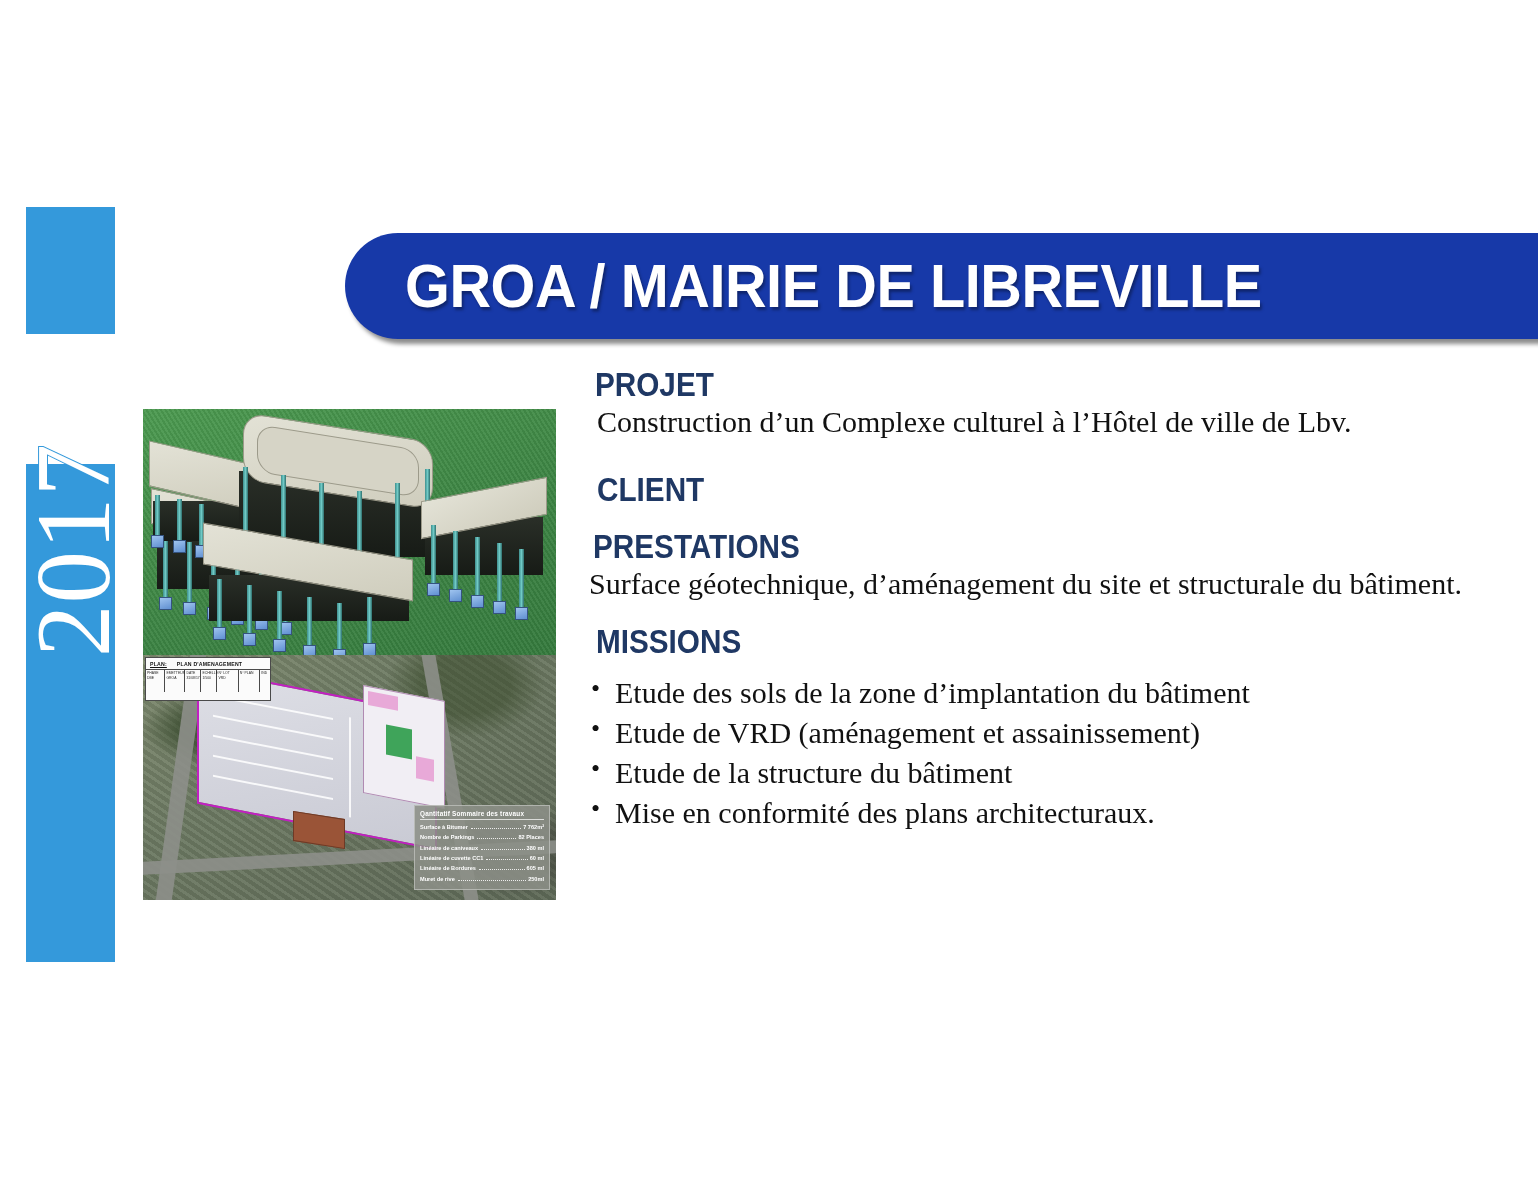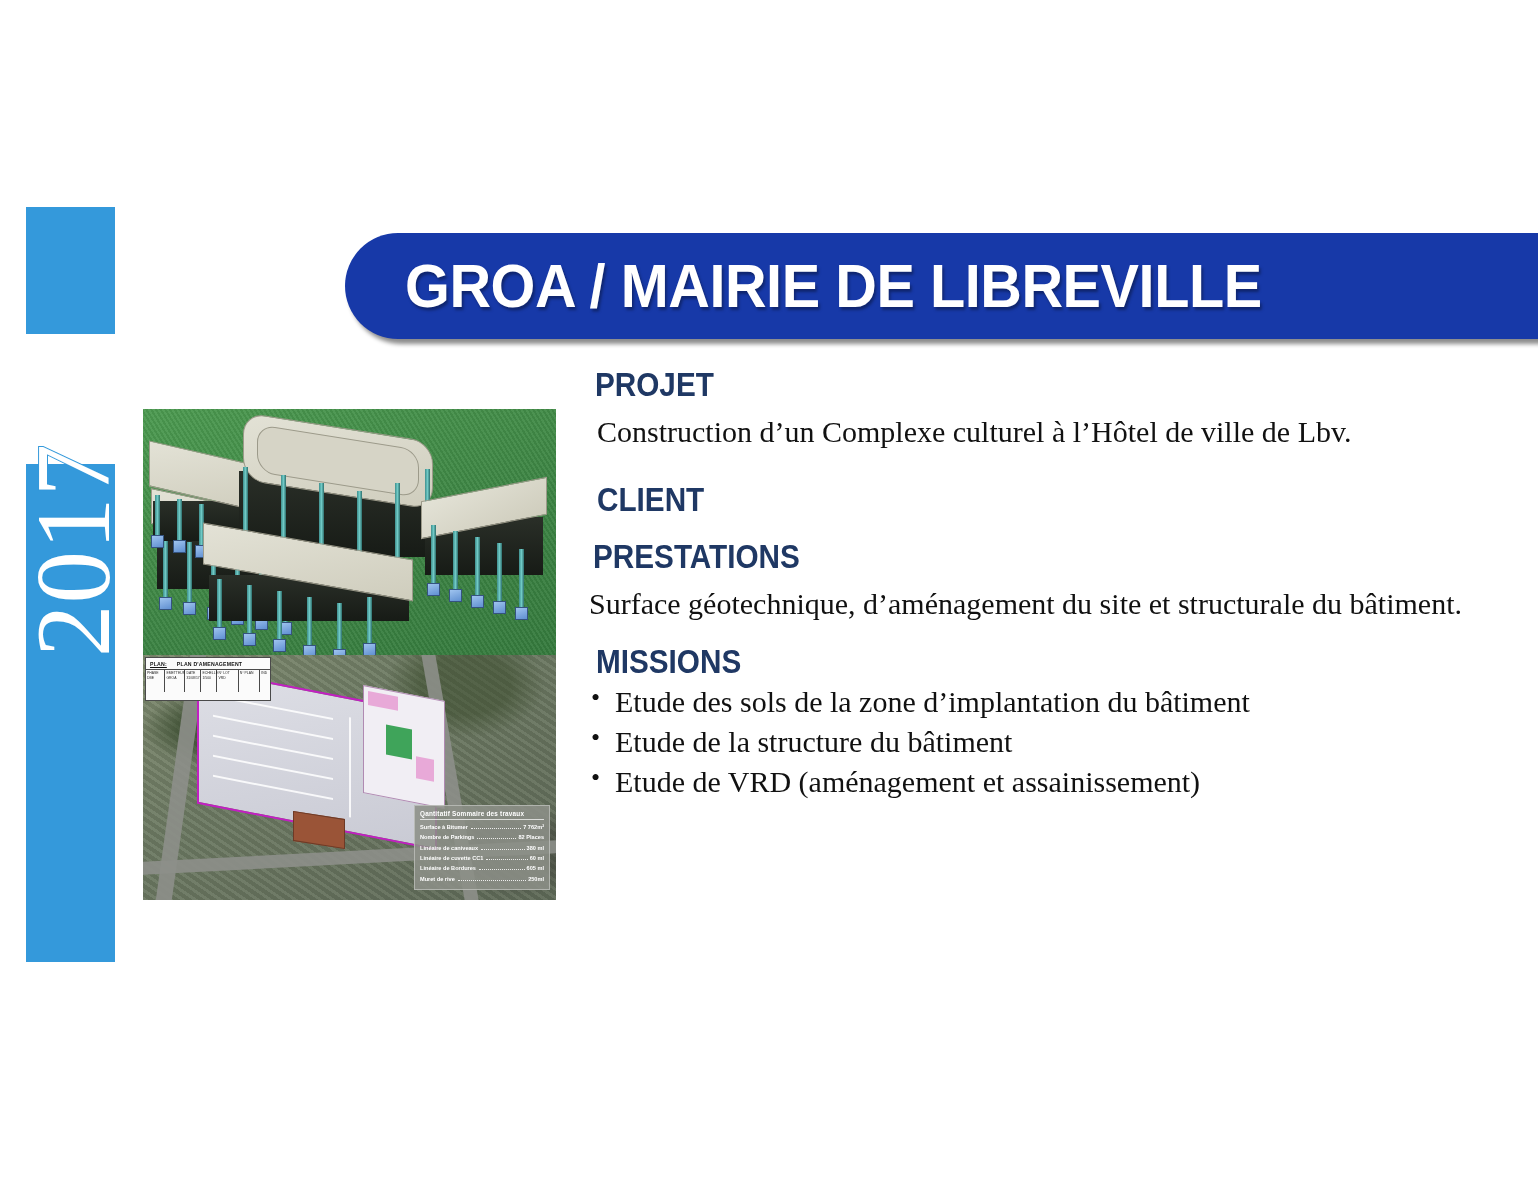--- a/index.html
+++ b/index.html
@@ -184,31 +184,31 @@
     transform:scaleX(0.9);
     transform-origin:left center;
     letter-spacing:0px;
     white-space:nowrap;
   }
   .sec-body {
     font-family:"Liberation Serif", serif;
     font-size:30px;
     line-height:1.26;
     color:#111111;
-    margin-top:11px;
+    margin-top:1px;
   }
   #projet-head { margin-left:6px; }
   #projet-body { margin-left:8px; }
   #client-head { margin-left:8px; margin-top:33px; }
   #client-body { margin-top:10px; }
   #prest-head  { margin-top:23px; margin-left:4px; }
   #prest-body  { width:920px; }
   #miss-head   { margin-top:22px; margin-left:7px; }
 
-  #miss-list { margin-top:4px; list-style:none; }
+  #miss-list { margin-top:15px; list-style:none; }
   #miss-list li {
     font-family:"Liberation Serif", serif;
     font-size:30px;
     line-height:1.33;
     color:#111111;
     padding-left:26px;
     position:relative;
   }
   #miss-list li::before {
     content:"•";
@@ -382,16 +382,17 @@
 
   <div class="sec-head" id="client-head">CLIENT</div>
 
   <div class="sec-head" id="prest-head">PRESTATIONS</div>
   <div class="sec-body" id="prest-body">Surface géotechnique, d’aménagement du site et structurale du bâtiment.</div>
 
   <div class="sec-head" id="miss-head">MISSIONS</div>
 
   <ul id="miss-list">
     <li>Etude des sols de la zone d’implantation du bâtiment</li>
+    <li>Etude de VRD (aménagement et assainissement)</li>
     <li>Etude de la structure du bâtiment</li>
-    <li>Etude de VRD (aménagement et assainissement)</li>
+    <li>Mise en conformité des plans architecturaux.</li>
   </ul>
 </div>
 
 </body></html>

